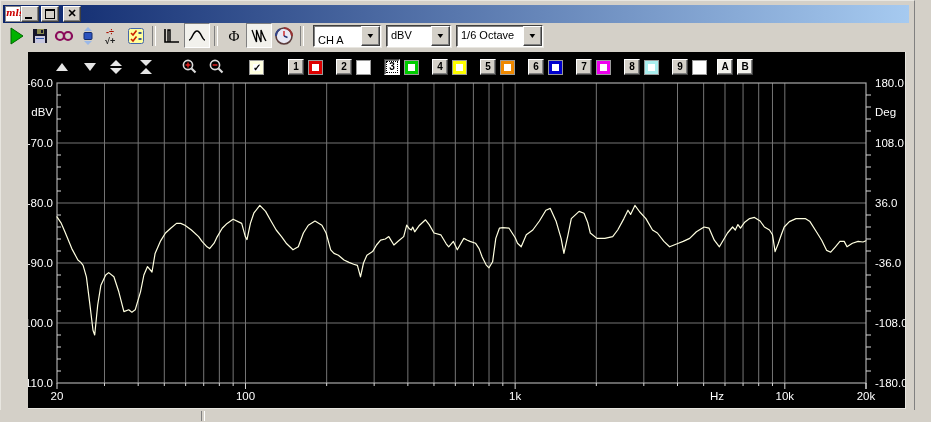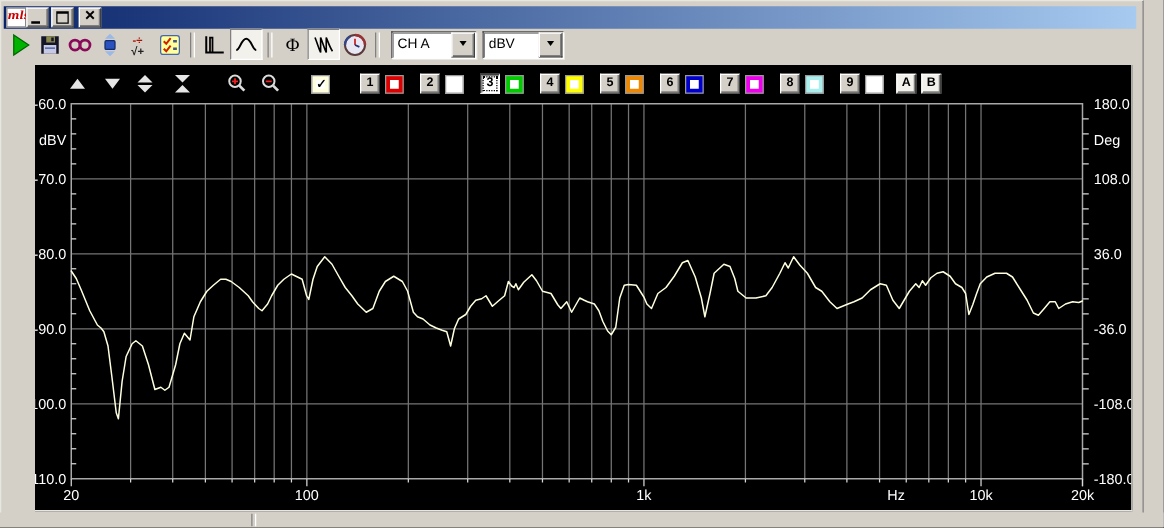--- a/index.html
+++ b/index.html
@@ -26,21 +26,21 @@
   .tbtn{width:24px;height:23px;display:flex;align-items:center;justify-content:center;background:transparent;}
   .tbtn.pressed{background:#f2f1ec;border:1px solid;border-color:#808080 #fff #fff #808080;}
   .tsep{width:2px;height:20px;margin:0 4px;border-left:1px solid #808080;border-right:1px solid #fff;}
   .combo{height:20px;display:flex;margin-left:5px;background:#fff;
     border:1px solid;border-color:#404040 #fff #fff #404040;box-shadow:inset 1px 1px 0 #808080, 1px 1px 0 #e8e6e0;}
   .combo .val{font-size:11px;color:#000;padding:3px 3px 0 4px;white-space:nowrap;}
   .combo .drop{width:17px;height:18px;margin-left:auto;background:#d4d0c8;
     border:1px solid;border-color:#fff #404040 #404040 #fff;box-shadow:inset -1px -1px 0 #808080;
     display:flex;align-items:center;justify-content:center;}
   .combo .drop span{font-size:7px;color:#000;transform:scaleX(1.4);}
-  .combo.c1{width:66px;} .combo.c2{width:63px;} .combo.c3{width:85px;}
+  .combo.c1{width:66px;align-items:flex-end;} .combo.c2{width:63px;} .combo.c3{width:85px;}
   
   .chart-panel{position:absolute;left:28px;top:52px;width:877px;height:356px;background:#000;
     border-right:1px solid #e8e6e0;border-bottom:1px solid #e8e6e0;}
   .chart-panel svg{position:absolute;left:0;top:0;}
   .ctl{position:absolute;top:6px;height:18px;display:flex;align-items:center;}
   .tri{width:0;height:0;border-left:6px solid transparent;border-right:6px solid transparent;}
   .tri.up{border-bottom:8px solid #e6e6e6;}
   .tri.dn{border-top:8px solid #e6e6e6;}
   .tri.sm-up{border-left-width:6px;border-right-width:6px;border-bottom:6px solid #e6e6e6;}
   .tri.sm-dn{border-left-width:6px;border-right-width:6px;border-top:6px solid #e6e6e6;}
@@ -154,20 +154,26 @@
   </div>
   <div class="tsep"></div>
   <div class="combo c1">
     <span class="val">CH A</span>
     <span class="drop">
         <span>▼</span>
       </span>
   </div>
   <div class="combo c2">
     <span class="val">dBV</span>
+    <span class="drop">
+        <span>▼</span>
+      </span>
+  </div>
+  <div class="combo c3">
+    <span class="val">1/6 Octave</span>
     <span class="drop">
         <span>▼</span>
       </span>
   </div>
 </div>
 
 <div class="chart-panel">
   <svg id="chart-svg" width="877" height="356">
       <line x1="76.48594285868202" y1="31" x2="76.48594285868202" y2="331" stroke="#757575" stroke-width="1"></line>
       <line x1="110.17775549738694" y1="31" x2="110.17775549738694" y2="331" stroke="#757575" stroke-width="1"></line>

